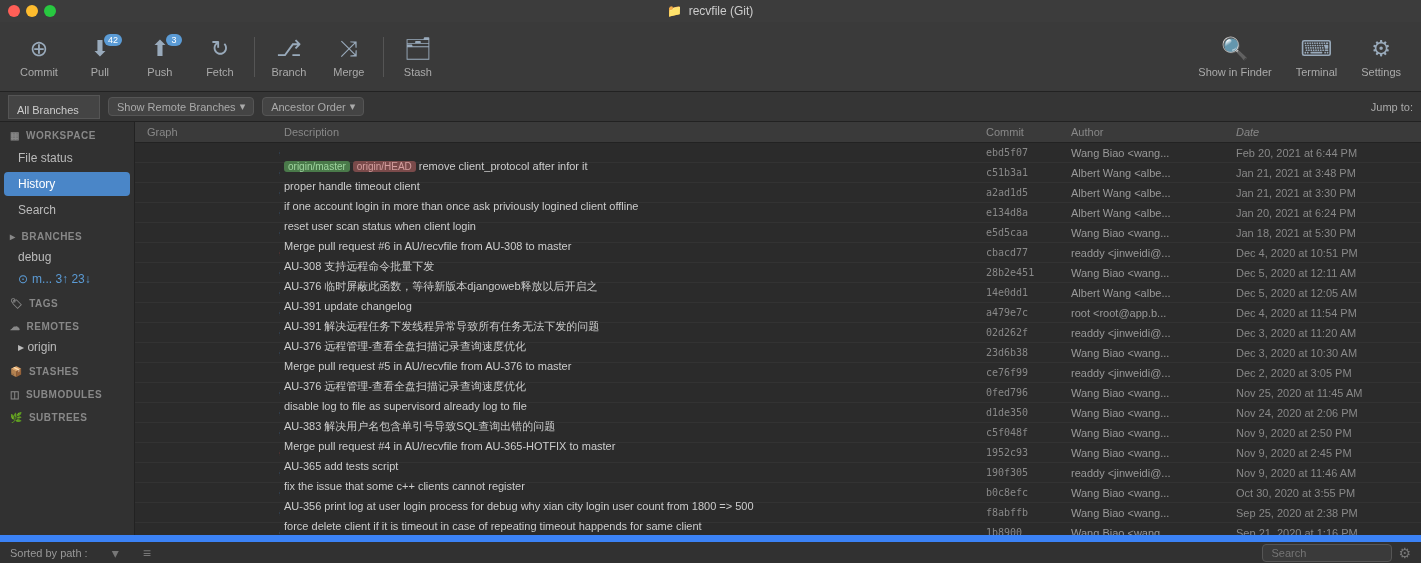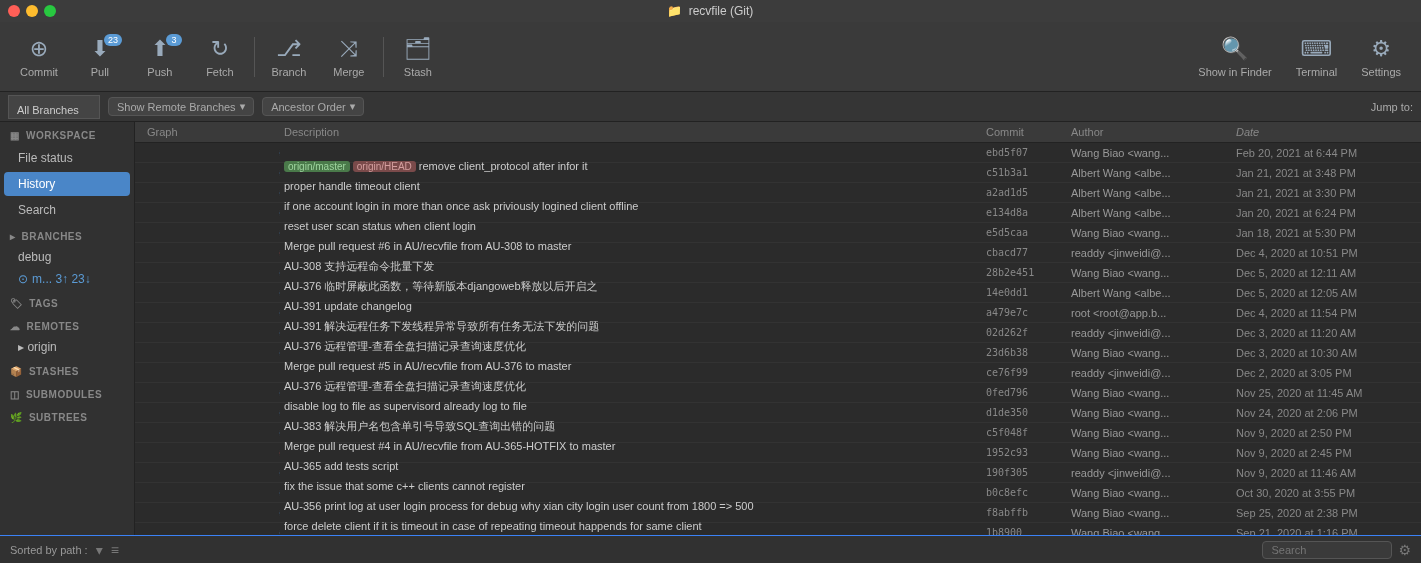--- a/index.html
+++ b/index.html
@@ -155,25 +155,25 @@
     .date-cell { width: 185px; color: #888; }
 
     
     .tag-origin-master { background: #4a7a4a; color: #9ed49e; border-radius: 3px; padding: 0 4px; font-size: 10px; margin-right: 3px; }
     .tag-origin-head { background: #7a4a4a; color: #d49e9e; border-radius: 3px; padding: 0 4px; font-size: 10px; margin-right: 3px; }
 
     
     #bottom-bar {
       height: 28px;
       background: #313131;
-      border-top: 1px solid #3b82f6;
+      border-top: 7px solid #3b82f6;
       display: flex;
       align-items: center;
       padding: 0 10px;
-      gap: 8px;
+      gap: 24px;
     }
     .sort-label { font-size: 11px; color: #999; }
     .bottom-icon { font-size: 14px; color: #777; cursor: pointer; }
     .search-right {
       margin-left: auto;
       display: flex; align-items: center; gap: 6px;
     }
     .search-input {
       background: #3a3a3a; border: 1px solid #555; border-radius: 4px;
       color: #ccc; font-size: 11px; padding: 2px 8px; width: 130px;
@@ -195,21 +195,21 @@
     <span>recvfile (Git)</span>
   </div>
 </div>
 
 <div id="toolbar">
   <div class="toolbar-btn">
     <div class="icon">⊕</div>
     <div class="label">Commit</div>
   </div>
   <div class="toolbar-btn">
-    <div class="badge">23</div>
+    <div class="badge">42</div>
     <div class="icon">⬇</div>
     <div class="label">Pull</div>
   </div>
   <div class="toolbar-btn">
     <div class="badge">3</div>
     <div class="icon">⬆</div>
     <div class="label">Push</div>
   </div>
   <div class="toolbar-btn">
     <div class="icon">↻</div>

